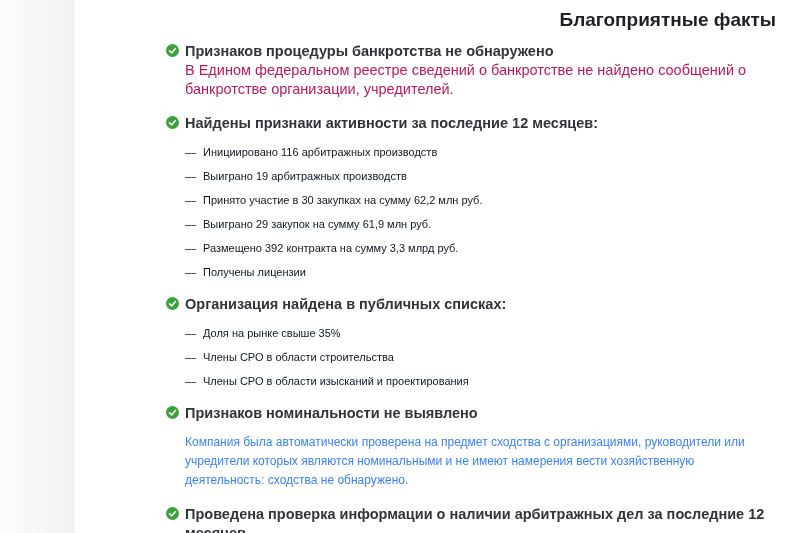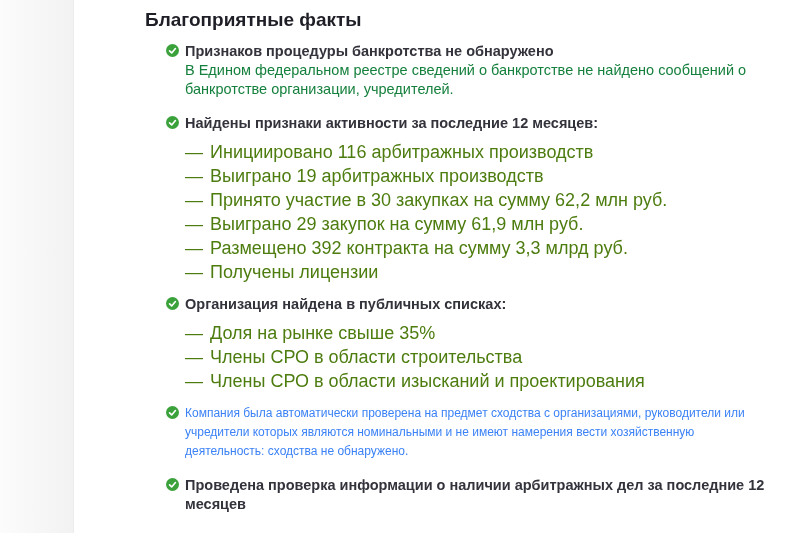--- a/index.html
+++ b/index.html
@@ -28,20 +28,21 @@
     left: 74px; top: 0; right: 0; bottom: 0;
     background: #ffffff;
     padding: 8px 24px 20px 71px;
   }
   .section-title {
     font-size: 19px;
     font-weight: bold;
     color: #1f1f27;
     margin: 0 0 11px 0;
     line-height: 23px;
+    text-align: right;
   }
   .fact {
     position: relative;
     margin-bottom: 15px;
     margin-left: 40px;
   }
   .check-icon {
     position: absolute;
     left: -19px;
     top: 2px;
@@ -52,28 +53,28 @@
   .check-icon svg { display: block; width: 13px; height: 13px; }
   .fact-title {
     font-weight: bold;
     font-size: 14.5px;
     line-height: 19px;
     color: #33333c;
   }
   .fact-desc {
     font-size: 14.5px;
     line-height: 19px;
-    color: #15803d;
+    color: #be185d;
     max-width: 600px;
   }
   .bullets { margin-top: 11px; }
   .bullet {
-    font-size: 18px;
+    font-size: 11px;
     line-height: 16px;
-    color: #4d7c0f;
+    color: #0f172a;
     margin-bottom: 8px;
     white-space: nowrap;
   }
   .bullet:last-child { margin-bottom: 2px; }
   .dash { margin-right: 7px; }
   .fact-note {
     margin-top: 10px;
     font-size: 12px;
     line-height: 19px;
     color: #3b82f6;
@@ -133,20 +134,21 @@
       </div>
     </section>
 
     <section class="fact">
       <span class="check-icon">
         <svg viewBox="0 0 16 16">
           <circle cx="8" cy="8" r="8" fill="#3ba23b"></circle>
           <path d="M4.4 8.4 L7 11 L11.6 5.6" fill="none" stroke="#ffffff" stroke-width="2" stroke-linecap="round" stroke-linejoin="round"></path>
         </svg>
       </span>
+      <div class="fact-title">Признаков номинальности не выявлено</div>
       <div class="fact-note">Компания была автоматически проверена на предмет сходства с организациями, руководители или учредители которых являются номинальными и не имеют намерения вести хозяйственную деятельность: сходства не обнаружено.</div>
     </section>
 
     <section class="fact">
       <span class="check-icon">
         <svg viewBox="0 0 16 16">
           <circle cx="8" cy="8" r="8" fill="#3ba23b"></circle>
           <path d="M4.4 8.4 L7 11 L11.6 5.6" fill="none" stroke="#ffffff" stroke-width="2" stroke-linecap="round" stroke-linejoin="round"></path>
         </svg>
       </span>

